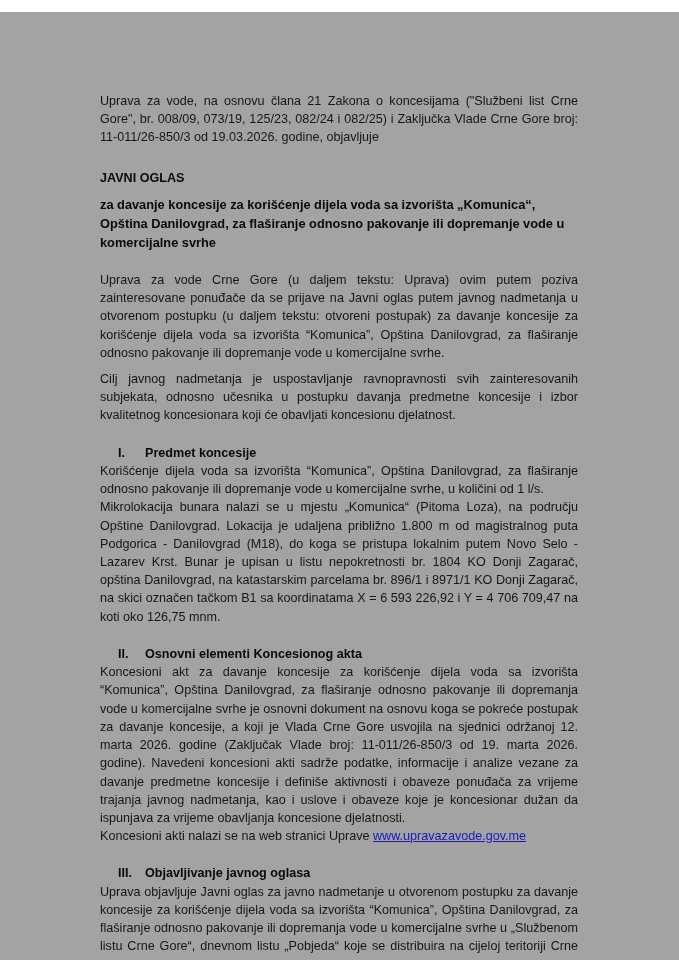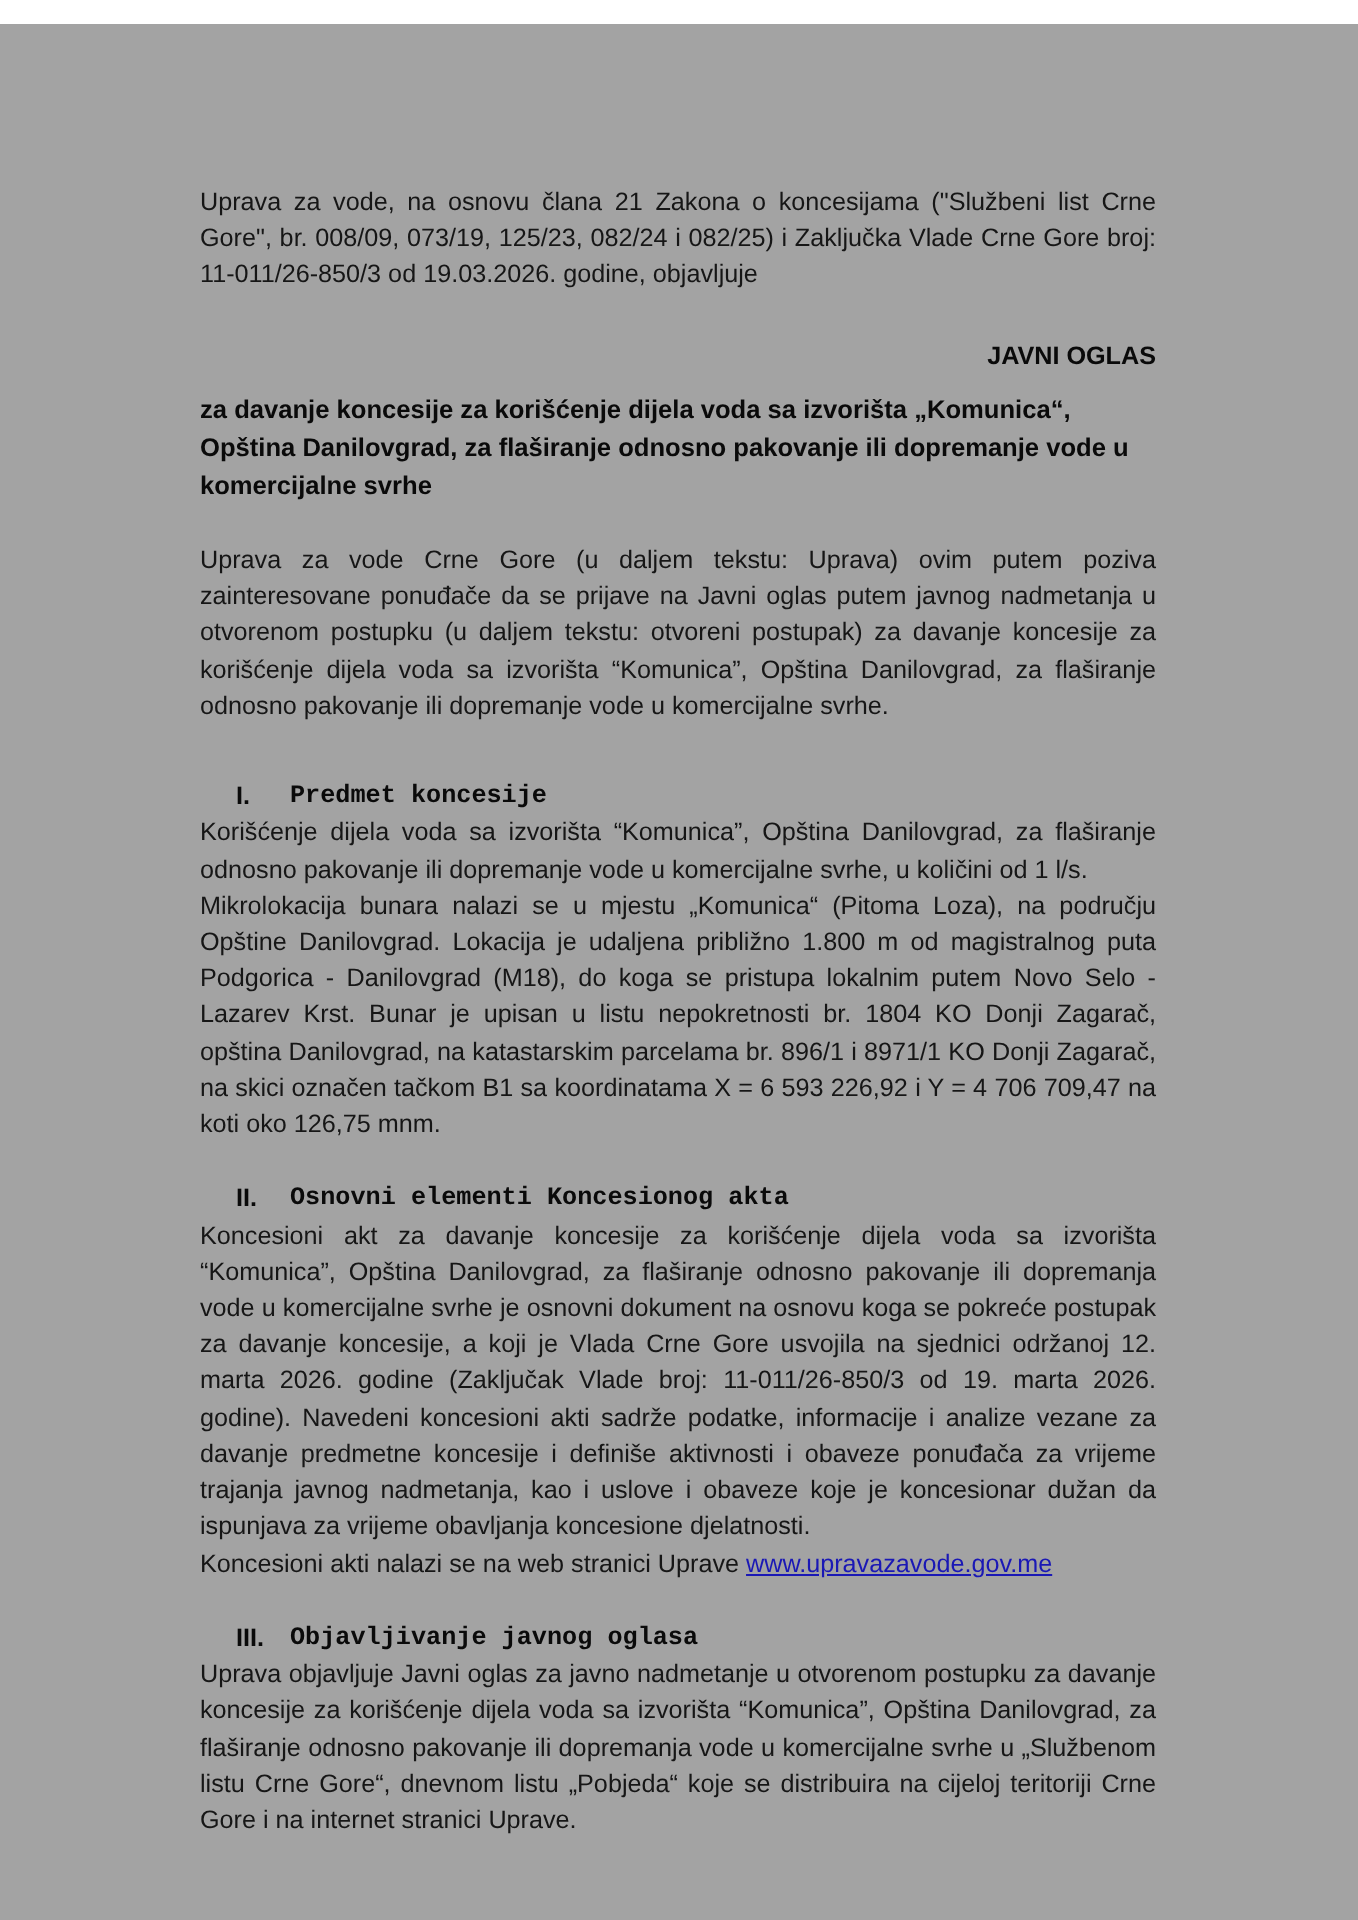--- a/index.html
+++ b/index.html
@@ -38,21 +38,21 @@
   }
   .gap-sm { height: 8px; }
   .gap-lg { height: 19px; }
   .gap-xl { height: 22px; }
 
   .oglas-title {
     margin: 0;
     font-size: 12.6px;
     line-height: 18.4px;
     font-weight: bold;
-    text-align: right;
+    text-align: left;
     color: #0a0a0a;
   }
   .oglas-subtitle {
     margin: 0;
     font-size: 12.8px;
     line-height: 19px;
     font-weight: bold;
     text-align: left;
     color: #0a0a0a;
   }
@@ -66,21 +66,20 @@
     display: flex;
     padding-left: 18px;
   }
   .section-heading .numeral {
     display: inline-block;
     width: 27px;
     flex: 0 0 27px;
   }
   .section-heading .heading-label {
     display: inline-block;
-    font-family: Liberation Mono, monospace;
   }
 
   a.doc-link {
     color: #1a18b5;
     font-weight: normal;
     text-decoration: underline;
   }
 </style>
 </head>
 <body>
@@ -97,20 +96,21 @@
     <div class="gap-sm"></div>
 
     <p class="oglas-subtitle">za davanje koncesije za korišćenje dijela voda sa izvorišta „Komunica“, Opština Danilovgrad, za flaširanje odnosno pakovanje ili dopremanje vode u komercijalne svrhe</p>
 
     <div class="gap-lg"></div>
 
     <p class="body-text">Uprava za vode Crne Gore (u daljem tekstu: Uprava) ovim putem poziva zainteresovane ponuđače da se prijave na Javni oglas putem javnog nadmetanja u otvorenom postupku (u daljem tekstu: otvoreni postupak) za davanje koncesije za korišćenje dijela voda sa izvorišta “Komunica”, Opština Danilovgrad, za flaširanje odnosno pakovanje ili dopremanje vode u komercijalne svrhe.</p>
 
     <div class="gap-sm"></div>
 
+    <p class="body-text">Cilj javnog nadmetanja je uspostavljanje ravnopravnosti svih zainteresovanih subjekata, odnosno učesnika u postupku davanja predmetne koncesije i izbor kvalitetnog koncesionara koji će obavljati koncesionu djelatnost.</p>
 
     <div class="gap-lg"></div>
 
     <div class="section-heading">
       <span class="numeral">I.</span>
       <span class="heading-label">Predmet koncesije</span>
     </div>
     <p class="body-text">Korišćenje dijela voda sa izvorišta “Komunica”, Opština Danilovgrad, za flaširanje odnosno pakovanje ili dopremanje vode u komercijalne svrhe, u količini od  1 l/s.</p>
     <p class="body-text">Mikrolokacija bunara nalazi se u mjestu „Komunica“ (Pitoma Loza), na području Opštine Danilovgrad. Lokacija je udaljena približno 1.800 m od magistralnog puta Podgorica - Danilovgrad (M18), do koga se pristupa lokalnim putem Novo Selo - Lazarev Krst. Bunar je upisan u listu nepokretnosti br. 1804 KO Donji Zagarač, opština Danilovgrad, na katastarskim parcelama br. 896/1 i 8971/1 KO Donji Zagarač, na skici označen tačkom B1 sa koordinatama X = 6 593 226,92 i Y = 4 706 709,47 na koti oko 126,75 mnm.</p>
 

